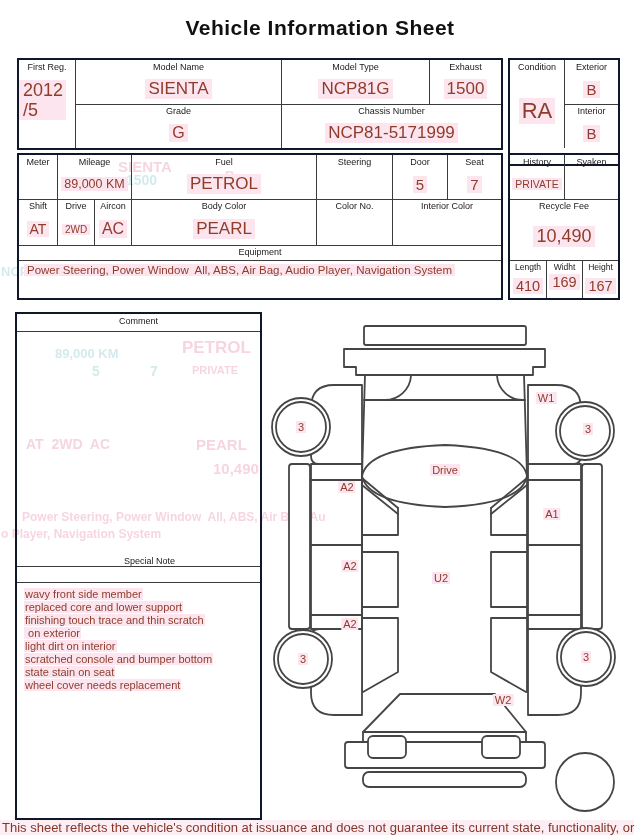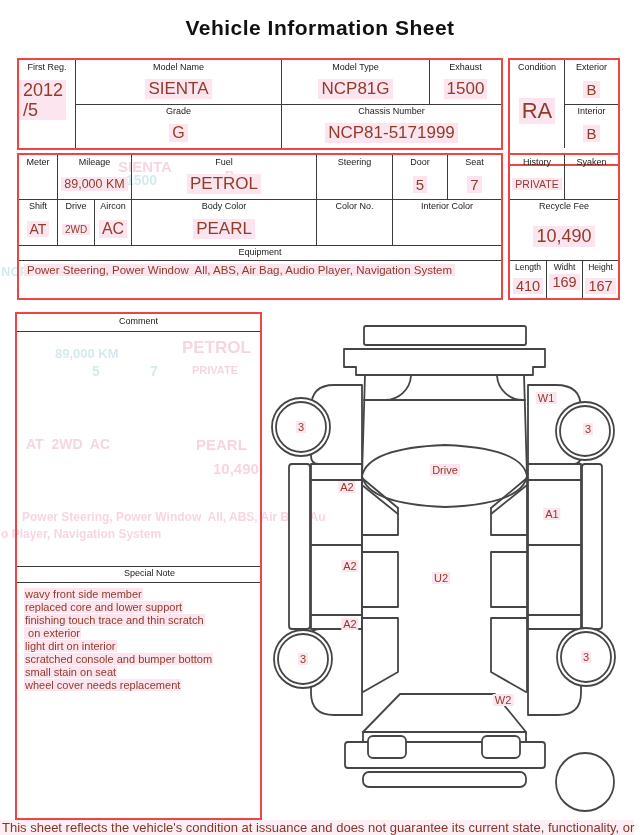--- a/index.html
+++ b/index.html
@@ -1,20 +1,20 @@
 <!DOCTYPE html>
 <html><head>
 <meta charset="utf-8">
 <style>
   html,body{margin:0;padding:0;background:#fff;}
   #sheet{position:relative;width:640px;height:835px;background:#fff;overflow:hidden;
          font-family:"Liberation Sans",sans-serif;}
   .title{position:absolute;left:0;top:16px;width:640px;text-align:center;
          font-size:21px;font-weight:600;letter-spacing:.5px;color:#111;}
-  .box{position:absolute;box-sizing:border-box;border:2px solid #ef4444;background:transparent;}
+  .box{position:absolute;box-sizing:border-box;border:2px solid #0f172a;background:transparent;}
   .vline{position:absolute;width:1px;background:#3b3b3b;}
   .hline{position:absolute;height:1px;background:#3b3b3b;}
   .cell{position:absolute;display:flex;flex-direction:column;align-items:center;overflow:visible;}
   .cl{font-size:9px;line-height:13px;color:#1a1a1a;white-space:nowrap;margin-top:1px;}
   .cv{color:#8f3c2b;white-space:pre;margin:auto;}
   .hl{background:#fce5ef;padding:0 3px;}
   .hl:empty{background:transparent;padding:0;}
   .firstreg{color:#8f3c2b;font-size:18px;line-height:20px;align-self:flex-start;
             padding-left:4px;margin-top:6px;white-space:pre;}
   .eqtext{position:absolute;color:#8f3c2b;font-size:11.5px;white-space:pre-wrap;}
@@ -204,32 +204,32 @@
       <span class="cv hl" style="font-size:14.5px">167</span>
     </div>
   </div>
 
   <div class="box" style="left:15px;top:312px;width:247px;height:508px">
     <div class="cell" style="left:0;top:0;width:243px;height:17px">
       <span class="cl">Comment</span>
     </div>
     <div class="hline" style="left:0;top:17px;width:243px"></div>
     <div class="hline" style="left:0;top:252px;width:243px"></div>
-    <div class="cell" style="left:0;top:252px;width:265px;height:16px">
+    <div class="cell" style="left:0;top:240px;width:265px;height:16px">
       <span class="cl">Special Note</span>
     </div>
     <div class="hline" style="left:0;top:268px;width:243px"></div>
     <div style="position:absolute;left:7px;top:274px;width:232px">
       <div class="noteline"><span>wavy front side member</span></div>
       <div class="noteline"><span>replaced core and lower support</span></div>
       <div class="noteline"><span>finishing touch trace and thin scratch</span></div>
       <div class="noteline"><span> on exterior</span></div>
       <div class="noteline"><span>light dirt on interior</span></div>
       <div class="noteline"><span>scratched console and bumper bottom</span></div>
-      <div class="noteline"><span>small stain on seat</span></div>
+      <div class="noteline"><span>state stain on seat</span></div>
       <div class="noteline"><span>wheel cover needs replacement</span></div>
     </div>
   </div>
 
   <div style="position:absolute;left:268px;top:312px;width:372px;height:500px">
     <svg width="372" height="500" viewBox="0 0 372 500">
       <g fill="none" stroke="#454545" stroke-width="1.8" stroke-linejoin="round" stroke-linecap="round">
 
         <rect x="96" y="14" width="162" height="19" rx="2" fill="#fff"></rect>
         <path d="M76,37 L277,37 L277,55 L265,55 L265,63 L88,63 L88,55 L76,55 Z" fill="#fff"></path>

